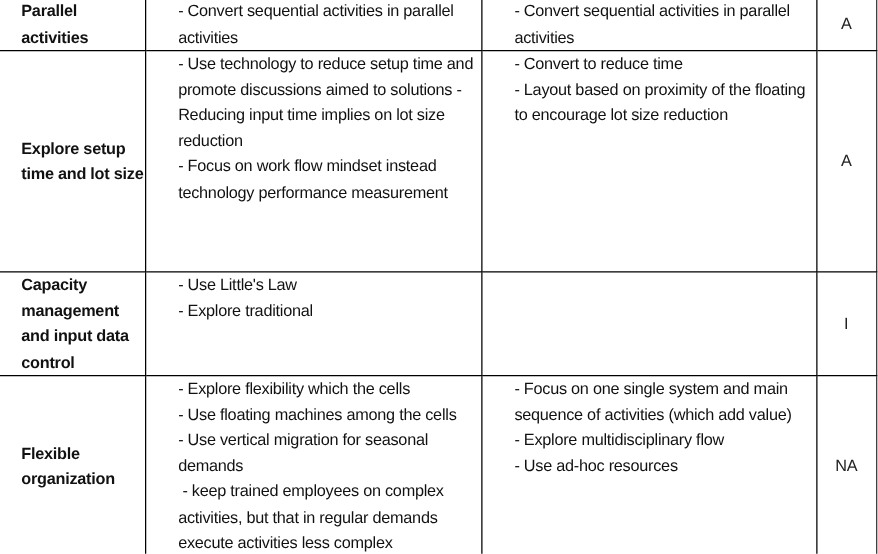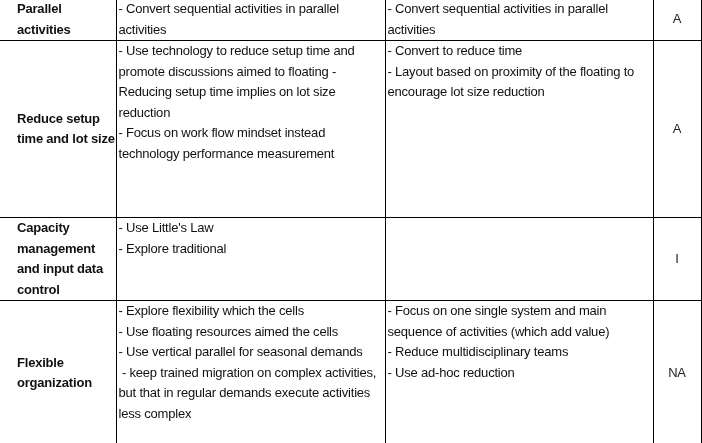--- a/index.html
+++ b/index.html
@@ -40,20 +40,21 @@
     }
     table.grid td.rating {
       text-align: center;
       vertical-align: middle;
       padding: 0;
       color: #222222;
     }
     .line {
       display: block;
       white-space: pre-wrap;
+      padding-left: 24px;
     }
     col.c1 { width: 116px; }
     col.c2 { width: 269px; }
     col.c3 { width: 268px; }
     col.c4 { width: 48px; }
     tr.r1 { height: 40px; }
     tr.r2 { height: 177px; }
     tr.r3 { height: 83px; margin-left: 40px; }
     tr.r4 { height: 145px; }
   </style>
@@ -73,23 +74,23 @@
       <td>
         <span class="line">- Convert sequential activities in parallel activities</span>
       </td>
       <td>
         <span class="line">- Convert sequential activities in parallel activities</span>
       </td>
       <td class="rating">A</td>
     </tr>
 
     <tr class="r2">
-      <td class="label">Reduce setup time and lot size</td>
+      <td class="label">Explore setup time and lot size</td>
       <td>
-        <span class="line">- Use technology to reduce setup time and promote discussions aimed to floating - Reducing setup time implies on lot size reduction</span>
+        <span class="line">- Use technology to reduce setup time and promote discussions aimed to solutions - Reducing input time implies on lot size reduction</span>
         <span class="line">- Focus on work flow mindset instead technology performance measurement</span>
       </td>
       <td>
         <span class="line">- Convert to reduce time</span>
         <span class="line">- Layout based on proximity of the floating to encourage lot size reduction</span>
       </td>
       <td class="rating">A</td>
     </tr>
 
     <tr class="r3">
@@ -99,25 +100,25 @@
         <span class="line">- Explore traditional</span>
       </td>
       <td></td>
       <td class="rating">I</td>
     </tr>
 
     <tr class="r4">
       <td class="label">Flexible organization</td>
       <td>
         <span class="line">- Explore flexibility which the cells</span>
-        <span class="line">- Use floating resources aimed the cells</span>
-        <span class="line">- Use vertical parallel for seasonal demands</span>
-        <span class="line"> - keep trained migration on complex activities, but that in regular demands execute activities less complex</span>
+        <span class="line">- Use floating machines among the cells</span>
+        <span class="line">- Use vertical migration for seasonal demands</span>
+        <span class="line"> - keep trained employees on complex activities, but that in regular demands execute activities less complex</span>
       </td>
       <td>
         <span class="line">- Focus on one single system and main sequence of activities (which add value)</span>
-        <span class="line">- Reduce multidisciplinary teams</span>
-        <span class="line">- Use ad-hoc reduction</span>
+        <span class="line">- Explore multidisciplinary flow</span>
+        <span class="line">- Use ad-hoc resources</span>
       </td>
       <td class="rating">NA</td>
     </tr>
   </tbody>
 </table>
 
 </body></html>

